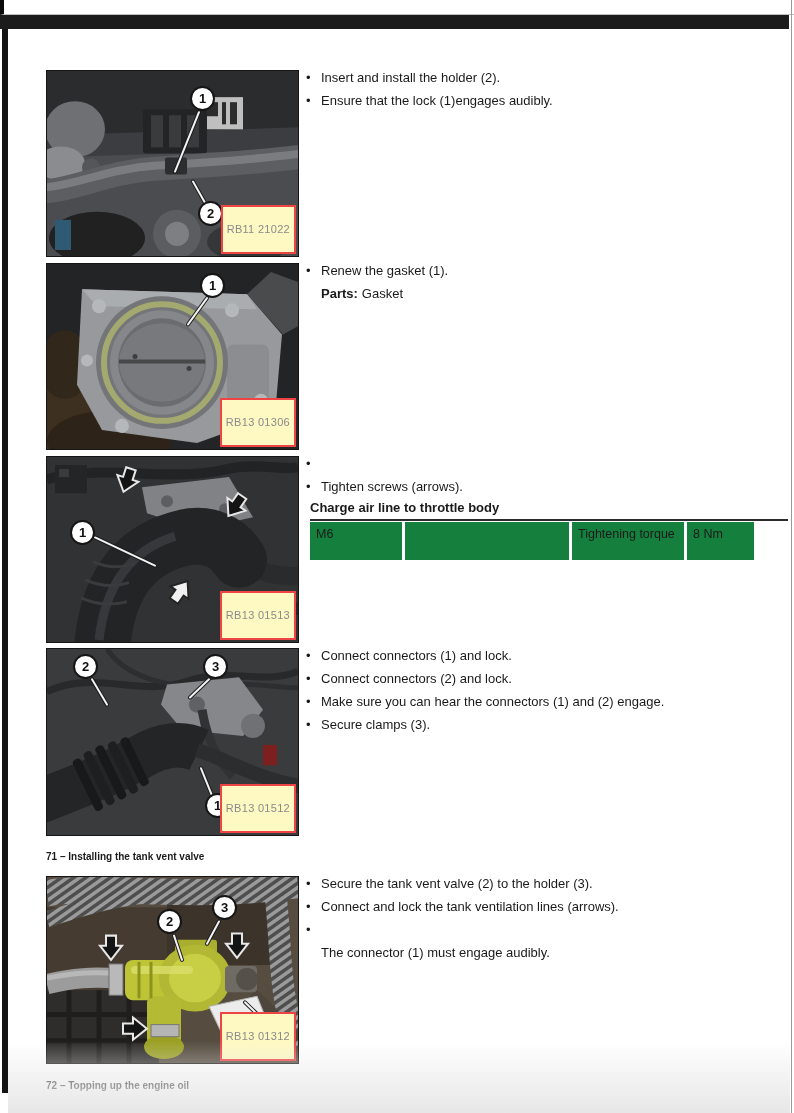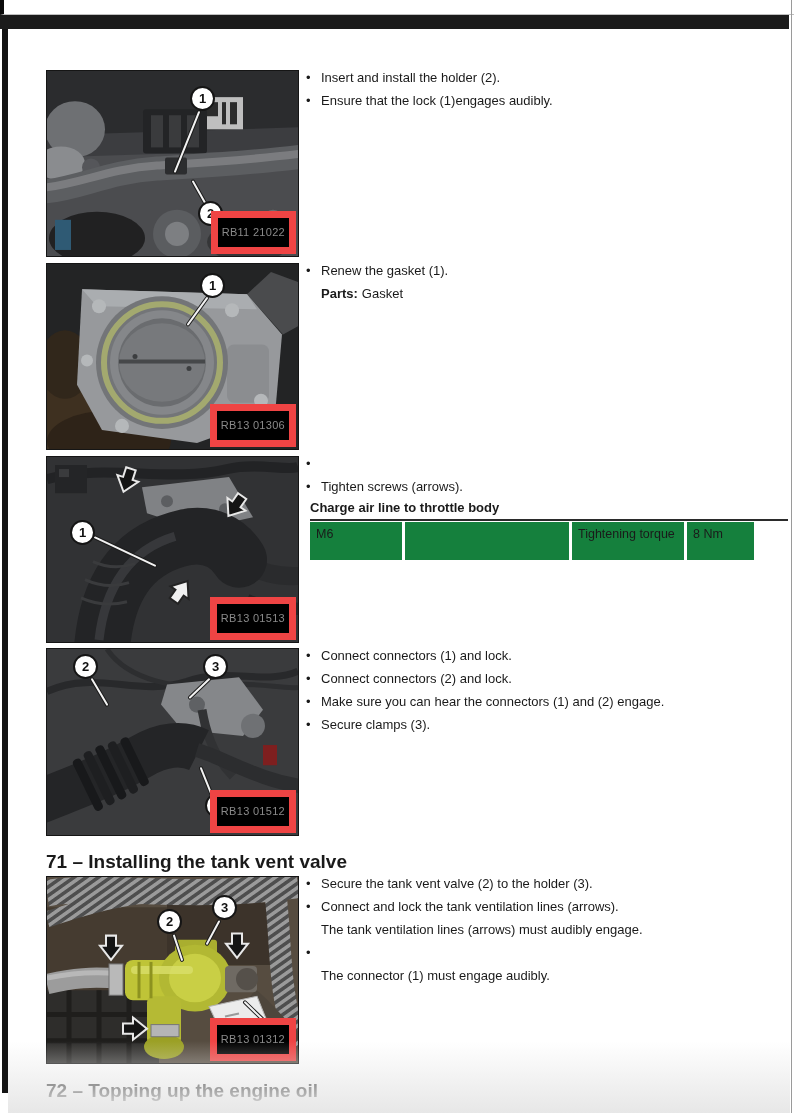--- a/index.html
+++ b/index.html
@@ -15,23 +15,23 @@
     border-bottom:1px solid #bfbfbf; }
   .top-bar { position:absolute; left:0; top:15px; width:789px; height:14px; background:#1b1b1b; }
   .left-strip { position:absolute; left:2px; top:29px; width:6px; height:1064px; background:#141414; }
   .right-line { position:absolute; left:791px; top:0; width:1px; height:1113px; background:#9a9a9a; }
   .bottom-fade { position:absolute; left:8px; right:4px; bottom:0; height:72px;
     background:linear-gradient(rgba(255,255,255,0),#e7e7e7); }
 
   
   .photo { position:absolute; left:46px; width:251px; border:1px solid #151515; background:#333; }
   .photo svg.illus { position:absolute; inset:0; width:100%; height:100%; display:block; }
-  .photo-label { position:absolute; right:2px; bottom:2px; background:#000000;
-    border:7px solid #ef4444; color:#8a8a8a; font-size:11px; line-height:13px;
-    padding:8px 4px; letter-spacing:.3px; }
+  .photo-label { position:absolute; right:2px; bottom:2px; background:#fef9c3;
+    border:2px solid #ef4444; color:#8a8a8a; font-size:11px; line-height:13px;
+    padding:16px 4px; letter-spacing:.3px; }
   .callout { position:absolute; width:25px; height:25px; border-radius:50%;
     background:#fff; border:2px solid #151515; box-sizing:border-box;
     display:flex; align-items:center; justify-content:center;
     font-size:13px; font-weight:bold; color:#111; }
 
   
   .instr { position:absolute; left:306px; width:452px; margin:0; padding:0; list-style:none; }
   .instr li { display:flex; font-size:13px; line-height:23px; }
   .instr .dot { width:15px; flex:none; }
   .instr .plain { padding-left:15px; }
@@ -41,21 +41,21 @@
   
   .spec-table { position:absolute; left:310px; top:500px; width:478px; }
   .spec-title { font-size:13px; font-weight:bold; line-height:16px; }
   .spec-rule { border-top:2px solid #2b2b2b; margin-top:3px; }
   .spec-row { display:flex; gap:3px; margin-top:1px; }
   .spec-cell { background:#15803d; box-sizing:border-box; padding:4px 6px;
     font-size:12.5px; line-height:16px; min-height:38px; }
   .c1 { width:92px; } .c2 { width:164px; } .c3 { width:112px; }
   .c4 { width:67px; text-align:left; }
 
-  .section-heading { position:absolute; left:46px; font-size:19px; font-weight:bold; }
+  .section-heading { position:absolute; left:46px; font-size:10px; font-weight:bold; }
 </style>
 </head>
 <body>
 
 <div class="top-strip"></div>
 <div class="top-bar"></div>
 <div class="left-strip"></div>
 <div class="right-line"></div>
 
 <div class="photo" style="top:70px; height:185px;">
@@ -319,23 +319,20 @@
 
 <ul class="instr" style="top:872px;">
   <li>
       <span class="dot">•</span>
       <span>Secure the tank vent valve (2) to the holder (3).</span>
     </li>
   <li>
       <span class="dot">•</span>
       <span>Connect and lock the tank ventilation lines (arrows).</span>
     </li>
-  <li class="plain">
-      <span>The tank ventilation lines (arrows) must audibly engage.</span>
-    </li>
   <li>
       <span class="dot">•</span>
     </li>
   <li class="plain">
       <span>The connector (1) must engage audibly.</span>
     </li>
 </ul>
 
 <div class="section-heading" style="top:1080px;">72 – Topping up the engine oil</div>
 

